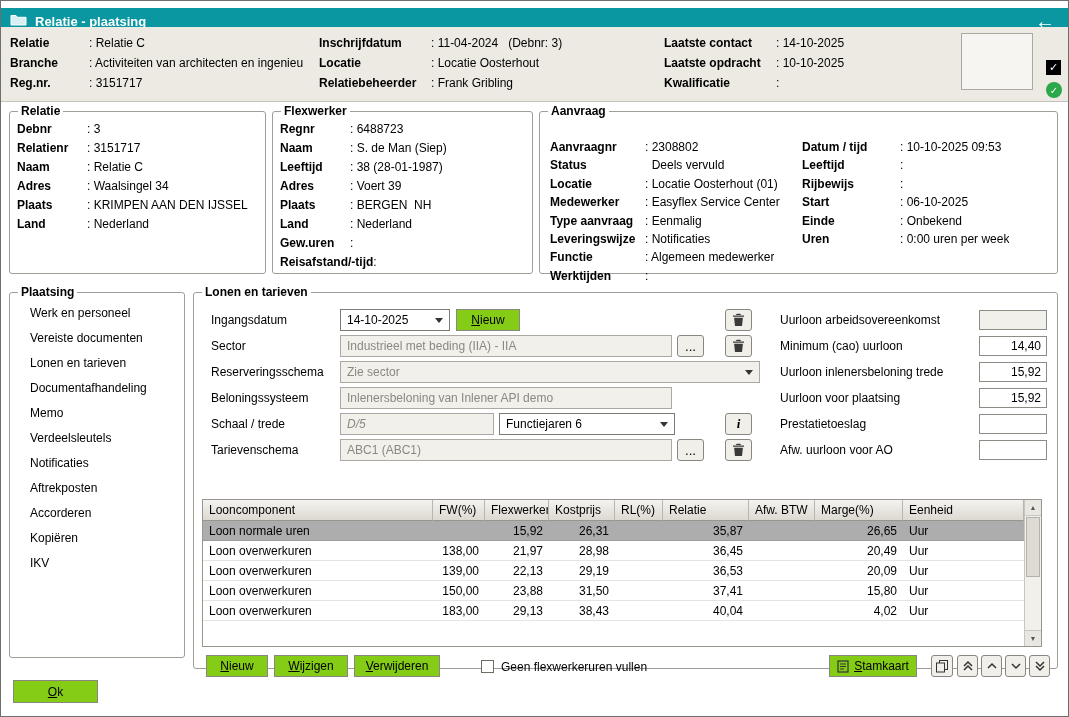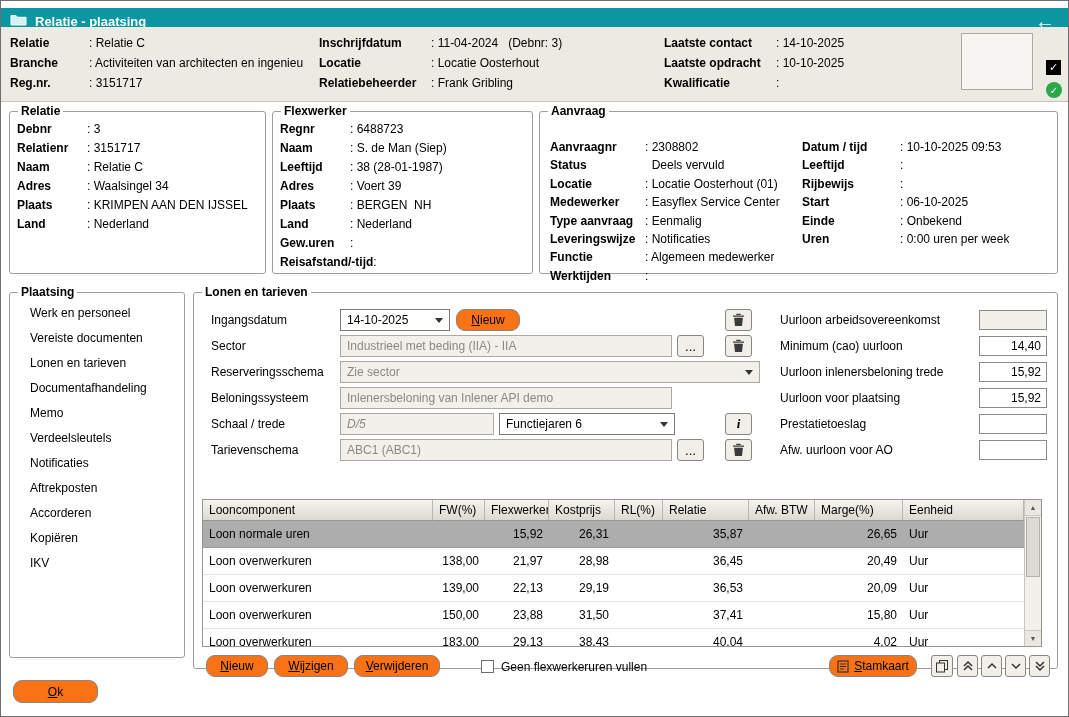--- a/index.html
+++ b/index.html
@@ -48,35 +48,35 @@
   
   .abs { position:absolute;text-align:center; }
   .plbl { line-height:14px; white-space:nowrap; }
   .inp { height:22px; border:1px solid #aca9a2; background:#f1f0ea; color:#8b8880; display:flex; align-items:center; padding:0 6px; white-space:nowrap; overflow:hidden; }
   .it { font-style:italic; }
   .sel { height:22px; border:1px solid #7e7b75; background:#fff; color:#000; display:flex; align-items:center; padding:0 6px; cursor:pointer; white-space:nowrap; }
   .sel::after { content:""; margin-left:auto; border:4px solid transparent; border-top:5px solid #333; transform:translateY(2px); }
   .sel.dis { border-color:#aca9a2; background:#f1f0ea; color:#8b8880; cursor:default; }
   .money { height:20px; width:68px; border:1px solid #8e8b85; background:#fff; text-align:right; padding:0 5px; font:12px "Liberation Sans", sans-serif; }
   .money.dis { background:#f1f0ea; }
-  .btn { height:22px; background:#f97316; border:1px solid #89867f; border-radius:9px; display:flex; align-items:center; justify-content:center; cursor:pointer; font:12px "Liberation Sans", sans-serif; }
+  .btn { height:22px; background:#84cc16; border:1px solid #89867f; border-radius:0; display:flex; align-items:center; justify-content:center; cursor:pointer; font:12px "Liberation Sans", sans-serif; }
   .tool { height:22px; background:#f0efe9; border:1px solid #89867f; border-radius:3px; display:flex; align-items:center; justify-content:center; cursor:pointer; }
   .accel { display:inline-block; }
   .accel::first-letter { text-decoration:underline; }
   .info-i { font-family:"Liberation Serif", serif; font-style:italic; font-weight:bold; font-size:13px; }
 
   
   .grid { position:absolute; left:8px; top:200px; width:840px; height:148px; border:1px solid #98958e; background:#fff; padding-right:17px; overflow:hidden; }
   .gc { padding:0 6px; display:flex; align-items:center; overflow:hidden; white-space:nowrap; }
   .c0{width:230px;} .c1{width:52px;justify-content:flex-end;} .c2{width:64px;justify-content:flex-end;}
   .c3{width:66px;justify-content:flex-end;} .c4{width:48px;justify-content:flex-end;} .c5{width:86px;justify-content:flex-end;}
   .c6{width:66px;justify-content:flex-end;} .c7{width:88px;justify-content:flex-end;} .c8{flex:1;}
   .g-head { display:flex; height:21px; background:linear-gradient(#f4f3ef,#dbd8d0); }
   .g-head .gc { justify-content:flex-start; border-right:1px solid #b9b6af; border-bottom:1px solid #98958e; cursor:pointer; }
-  .g-row { display:flex; height:27px; border-bottom:1px solid #e6e4de; background:#fff; cursor:pointer; }
+  .g-row { display:flex; height:20px; border-bottom:1px solid #e6e4de; background:#fff; cursor:pointer; }
   .g-row.sel-row { background:#adadad; border-bottom-color:#9c9c9c; }
   .vscroll { position:absolute; right:0; top:0; bottom:0; width:17px; background:#f1f0eb; border-left:1px solid #c9c6bf; }
   .sbtn { height:16px; display:flex; align-items:center; justify-content:center; font-size:7px; color:#555; background:#e9e7e1; border-bottom:1px solid #c9c6bf; cursor:pointer; }
   .sbtn.bottom { position:absolute; bottom:0; left:0; right:0; border-top:1px solid #c9c6bf; border-bottom:none; }
   .sthumb { position:absolute; left:1px; top:17px; width:14px; height:60px; background:#dedbd4; border:1px solid #b5b2ab; cursor:grab; }
 
   
   #ok-btn { position:absolute; left:12px; top:679px; width:85px; height:23px; }
   .cb { width:13px; height:13px; border:1px solid #6f6c66; background:#fff; cursor:pointer; }
 </style>

